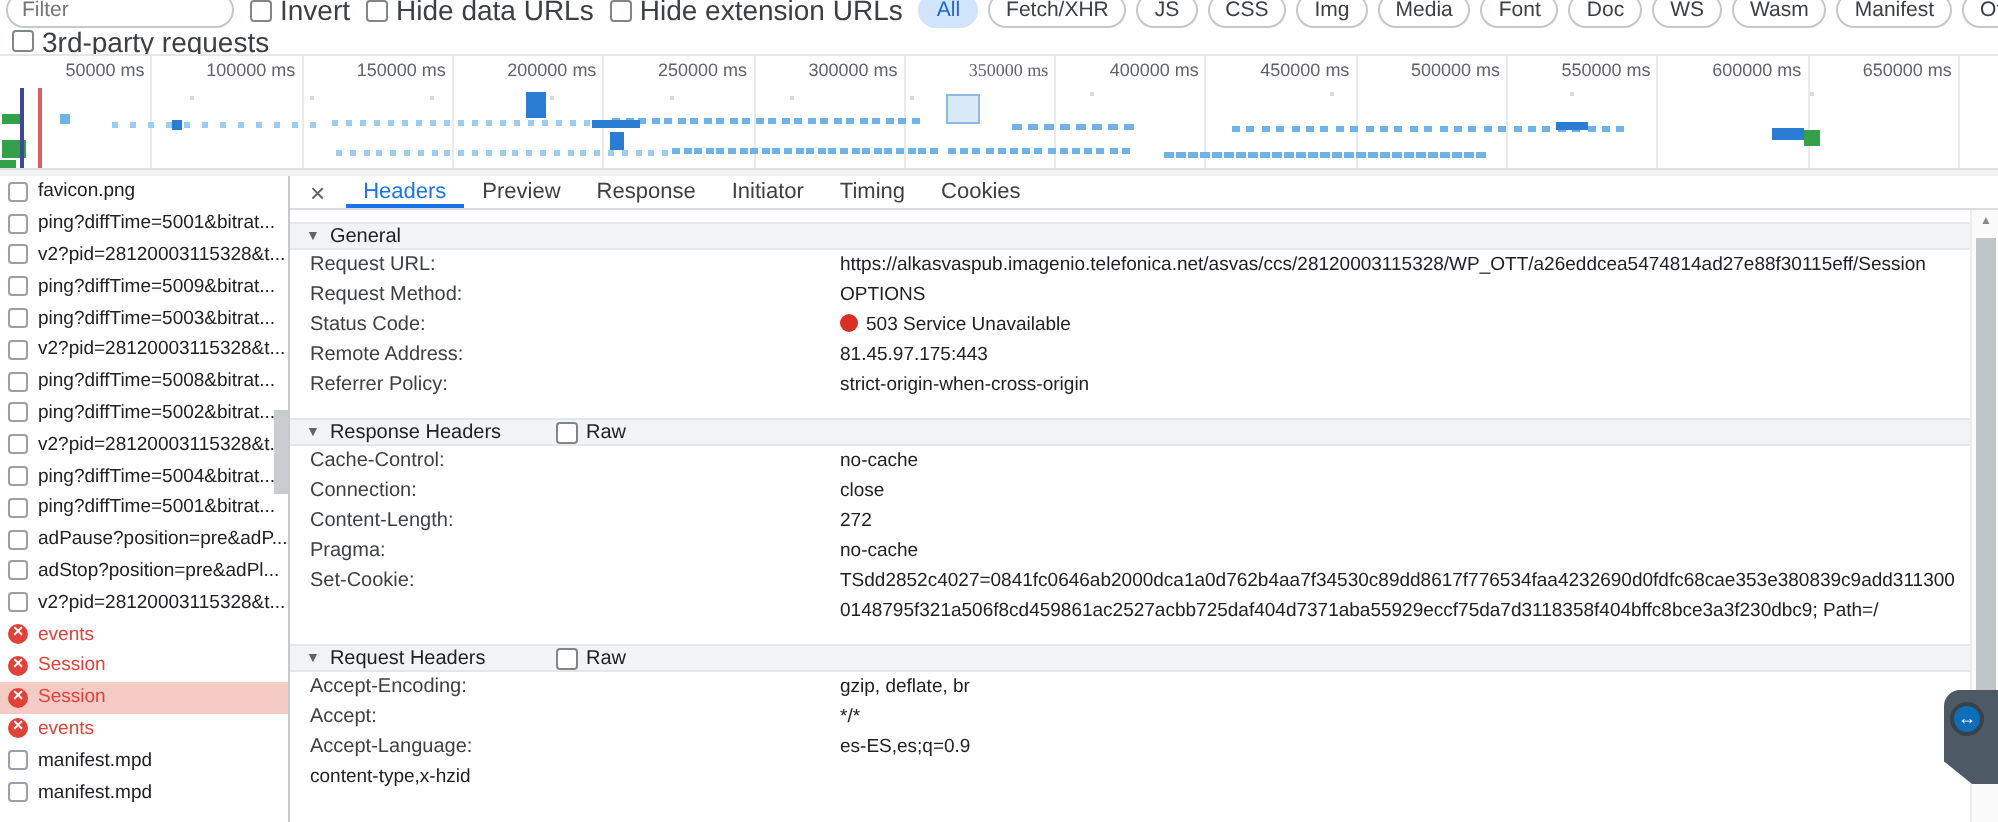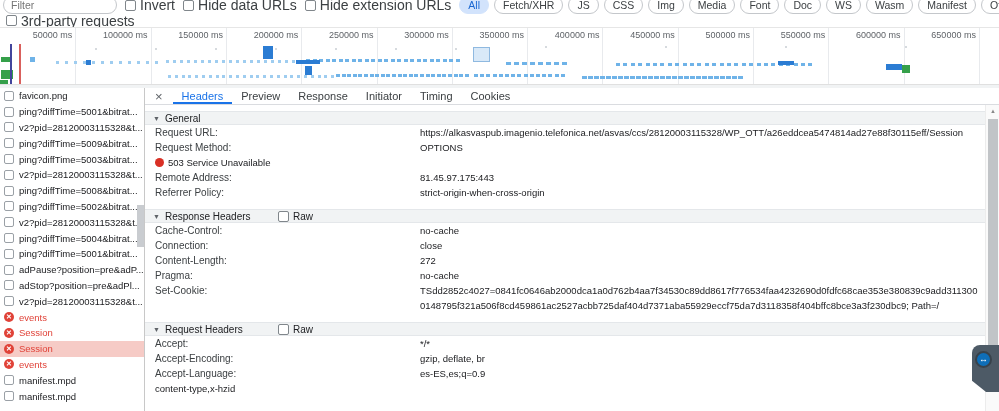--- a/index.html
+++ b/index.html
@@ -122,21 +122,21 @@
       <div class="ov-label" style="left: 75.6px;">100000 ms</div>
       <div class="ov-gridline" style="left: 225.9px;"></div>
       <div class="ov-label" style="left: 150.9px;">150000 ms</div>
       <div class="ov-gridline" style="left: 301.2px;"></div>
       <div class="ov-label" style="left: 226.2px;">200000 ms</div>
       <div class="ov-gridline" style="left: 376.5px;"></div>
       <div class="ov-label" style="left: 301.5px;">250000 ms</div>
       <div class="ov-gridline" style="left: 451.8px;"></div>
       <div class="ov-label" style="left: 376.8px;">300000 ms</div>
       <div class="ov-gridline" style="left: 527.1px;"></div>
-      <div class="ov-label" style="left: 452.1px;">350000 ms</div>
+      <div class="ov-label" style="left: 452.1px; font-family: Liberation Serif, serif;">350000 ms</div>
       <div class="ov-gridline" style="left: 602.4px;"></div>
       <div class="ov-label" style="left: 527.4px;">400000 ms</div>
       <div class="ov-gridline" style="left: 677.7px;"></div>
       <div class="ov-label" style="left: 602.7px;">450000 ms</div>
       <div class="ov-gridline" style="left: 753px;"></div>
       <div class="ov-label" style="left: 678px;">500000 ms</div>
       <div class="ov-gridline" style="left: 828.3px;"></div>
       <div class="ov-label" style="left: 753.3px;">550000 ms</div>
       <div class="ov-gridline" style="left: 903.6px;"></div>
       <div class="ov-label" style="left: 828.6px;">600000 ms</div>
@@ -457,20 +457,21 @@
           </div>
           <div class="kv">
             <span class="k">Request URL:</span>
             <span class="v">https://alkasvaspub.imagenio.telefonica.net/asvas/ccs/28120003115328/WP_OTT/a26eddcea5474814ad27e88f30115eff/Session</span>
           </div>
           <div class="kv">
             <span class="k">Request Method:</span>
             <span class="v">OPTIONS</span>
           </div>
           <div class="kv">
+            <span class="k">Status Code:</span>
             <span class="v"><span class="status-dot" style="background: rgb(217, 48, 37);"></span>503 Service Unavailable</span>
           </div>
           <div class="kv">
             <span class="k">Remote Address:</span>
             <span class="v">81.45.97.175:443</span>
           </div>
           <div class="kv">
             <span class="k">Referrer Policy:</span>
             <span class="v">strict-origin-when-cross-origin</span>
           </div>
@@ -504,26 +505,26 @@
           </div>
           <div class="section-strip strip-gap2">
             <span class="disc">▼</span>
             <span>Request Headers</span>
             <span class="raw-wrap">
               <span class="cb"></span>
               <span>Raw</span>
             </span>
           </div>
           <div class="kv">
+            <span class="k">Accept-Encoding:</span>
+            <span class="v">gzip, deflate, br</span>
+          </div>
+          <div class="kv">
             <span class="k">Accept:</span>
             <span class="v">*/*</span>
-          </div>
-          <div class="kv">
-            <span class="k">Accept-Encoding:</span>
-            <span class="v">gzip, deflate, br</span>
           </div>
           <div class="kv">
             <span class="k">Accept-Language:</span>
             <span class="v">es-ES,es;q=0.9</span>
           </div>
           <div class="kv">
             <span class="v">content-type,x-hzid</span>
           </div>
         </div>
       <div class="vscroll">

